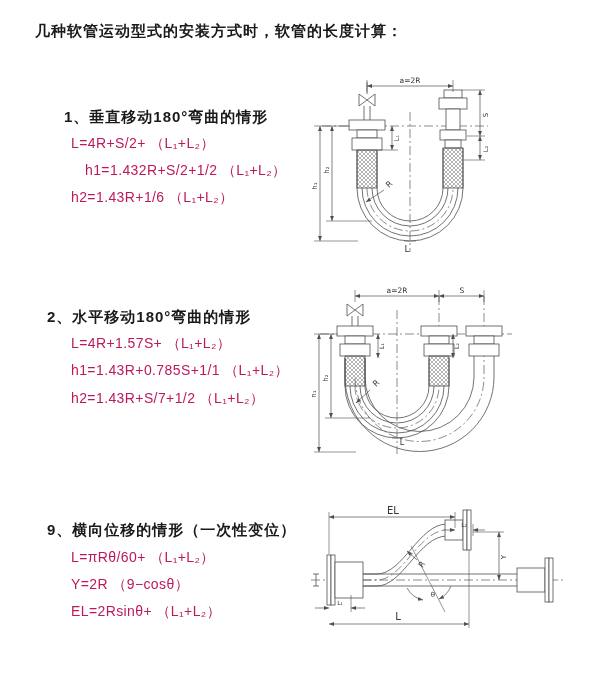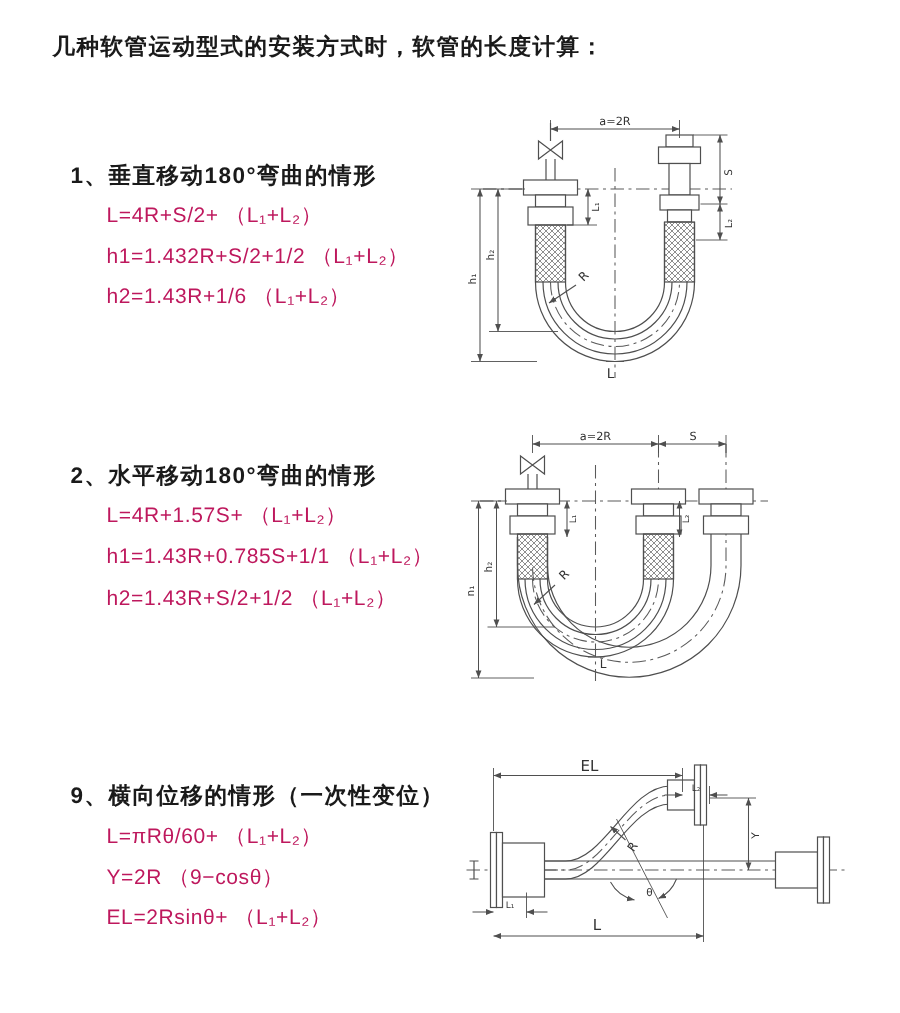--- a/index.html
+++ b/index.html
@@ -17,29 +17,29 @@
   .drw{stroke:#4f4f4f;stroke-width:0.8;fill:#ffffff;}
   .cl{stroke:#5a5a5a;stroke-width:0.7;fill:none;stroke-dasharray:9 3 2 3;}
   .dim{stroke:#4f4f4f;stroke-width:0.7;fill:none;}
   .ext{stroke:#4f4f4f;stroke-width:0.6;fill:none;}
 </style>
 </head>
 <body>
 
 <div class="title">几种软管运动型式的安装方式时，软管的长度计算：</div>
 
-<div class="sec-heading" style="left:47px;top:108px">1、垂直移动180°弯曲的情形</div>
+<div class="sec-heading" style="left:64px;top:108px">1、垂直移动180°弯曲的情形</div>
 <div class="formula" style="left:71px;top:135px">L=4R+S/2+ （L₁+L₂）</div>
-<div class="formula" style="left:71px;top:162px">h1=1.432R+S/2+1/2 （L₁+L₂）</div>
+<div class="formula" style="left:85px;top:162px">h1=1.432R+S/2+1/2 （L₁+L₂）</div>
 <div class="formula" style="left:71px;top:189px">h2=1.43R+1/6 （L₁+L₂）</div>
 
 <div class="sec-heading" style="left:47px;top:308px">2、水平移动180°弯曲的情形</div>
 <div class="formula" style="left:71px;top:335px">L=4R+1.57S+ （L₁+L₂）</div>
 <div class="formula" style="left:71px;top:362px">h1=1.43R+0.785S+1/1 （L₁+L₂）</div>
-<div class="formula" style="left:71px;top:390px">h2=1.43R+S/2+1/2 （L₁+L₂）</div>
+<div class="formula" style="left:71px;top:390px">h2=1.43R+S/7+1/2 （L₁+L₂）</div>
 
 <div class="sec-heading" style="left:47px;top:521px">9、横向位移的情形（一次性变位）</div>
 <div class="formula" style="left:71px;top:549px">L=πRθ/60+ （L₁+L₂）</div>
 <div class="formula" style="left:71px;top:576px">Y=2R （9−cosθ）</div>
 <div class="formula" style="left:71px;top:603px">EL=2Rsinθ+ （L₁+L₂）</div>
 
 <svg class="diagram" style="left:312px;top:74px" width="262" height="182" viewBox="0 0 262 182">
   <defs>
     <marker id="arr" viewBox="0 0 10 10" refX="9" refY="5" markerWidth="8" markerHeight="8" orient="auto-start-reverse">
       <path d="M0,1.5 L9,5 L0,8.5 Z" fill="#4f4f4f"></path>

